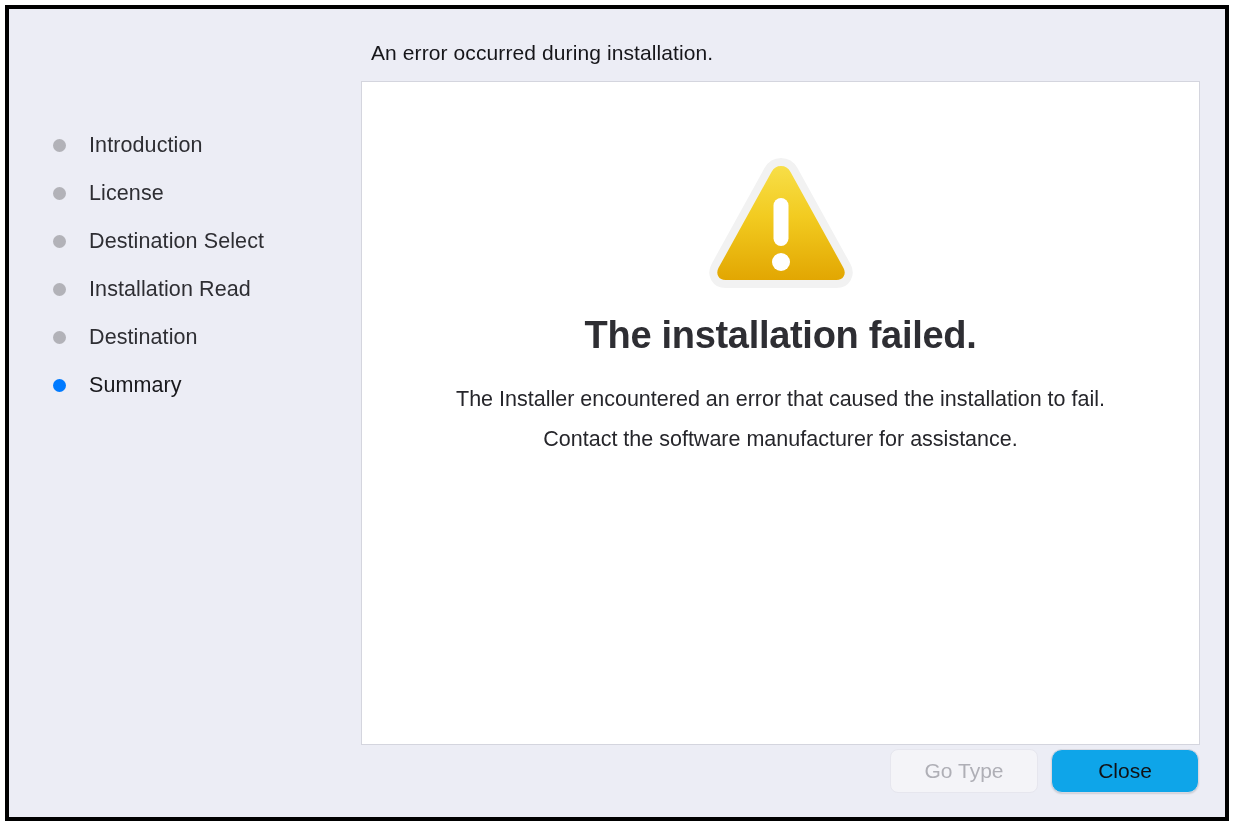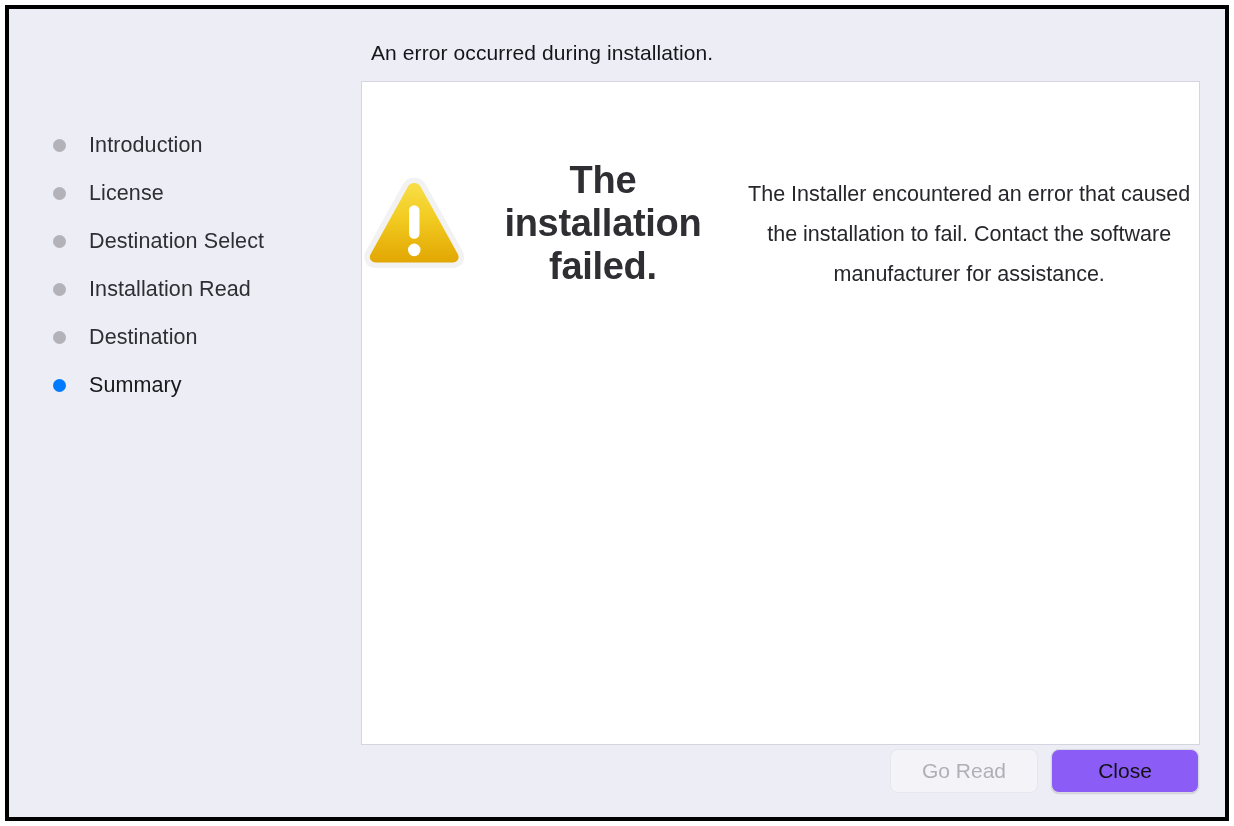--- a/index.html
+++ b/index.html
@@ -97,21 +97,21 @@
     border: 1px solid #D4D5DE;
     box-sizing: border-box;
   }
 
   .panel-inner {
     position: absolute;
     left: 0;
     right: 0;
     top: 72px;
     display: flex;
-    flex-direction: row;
+    flex-direction: column;
     align-items: center;
   }
 
   
   .warning-icon {
     width: 150px;
     height: 136px;
     margin-bottom: 24px;
   }
 
@@ -153,24 +153,25 @@
     box-sizing: border-box;
     padding: 0 18px;
     border: 1px solid #DCDCE4;
   }
   .btn-disabled {
     background: #F4F4F8;
     color: #AFAFB6;
     border-color: #E6E6EE;
   }
   .btn-default {
-    background: #8b5cf6;
+    background: #0ea5e9;
     color: #111114;
     border-color: #D8D8E0;
     box-shadow: 0 1px 1.5px rgba(0,0,0,0.13);
+    border-radius: 11px;
   }
 </style>
 </head>
 <body>
 
 <div class="window-frame">
   <div class="window-body">
 
     <div class="sidebar">
       <div class="step-list">
@@ -234,18 +235,18 @@
           <circle cx="75" cy="108" r="9" fill="#FFFFFF"></circle>
         </svg>
 
         <div class="fail-title">The installation failed.</div>
         <div class="fail-body">The Installer encountered an error that caused the installation to fail. Contact the software manufacturer for assistance.</div>
 
       </div>
     </div>
 
     <div class="button-bar">
-      <div class="btn btn-disabled">Go Read</div>
+      <div class="btn btn-disabled">Go Type</div>
       <div class="btn btn-default">Close</div>
     </div>
 
   </div>
 </div>
 
 </body></html>

